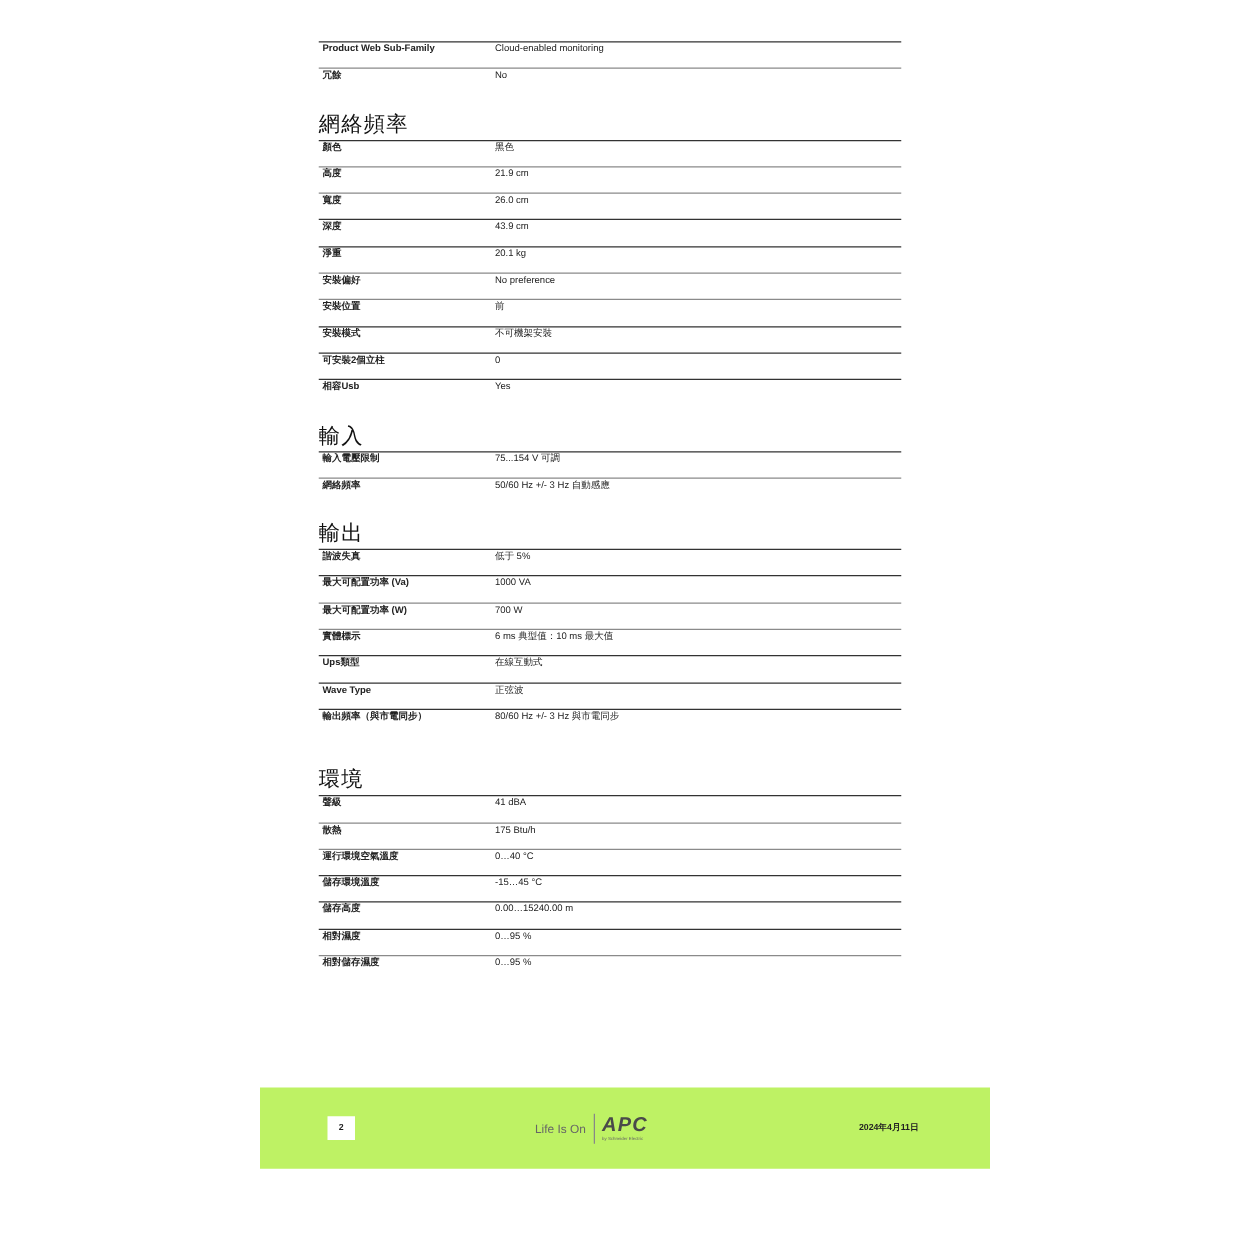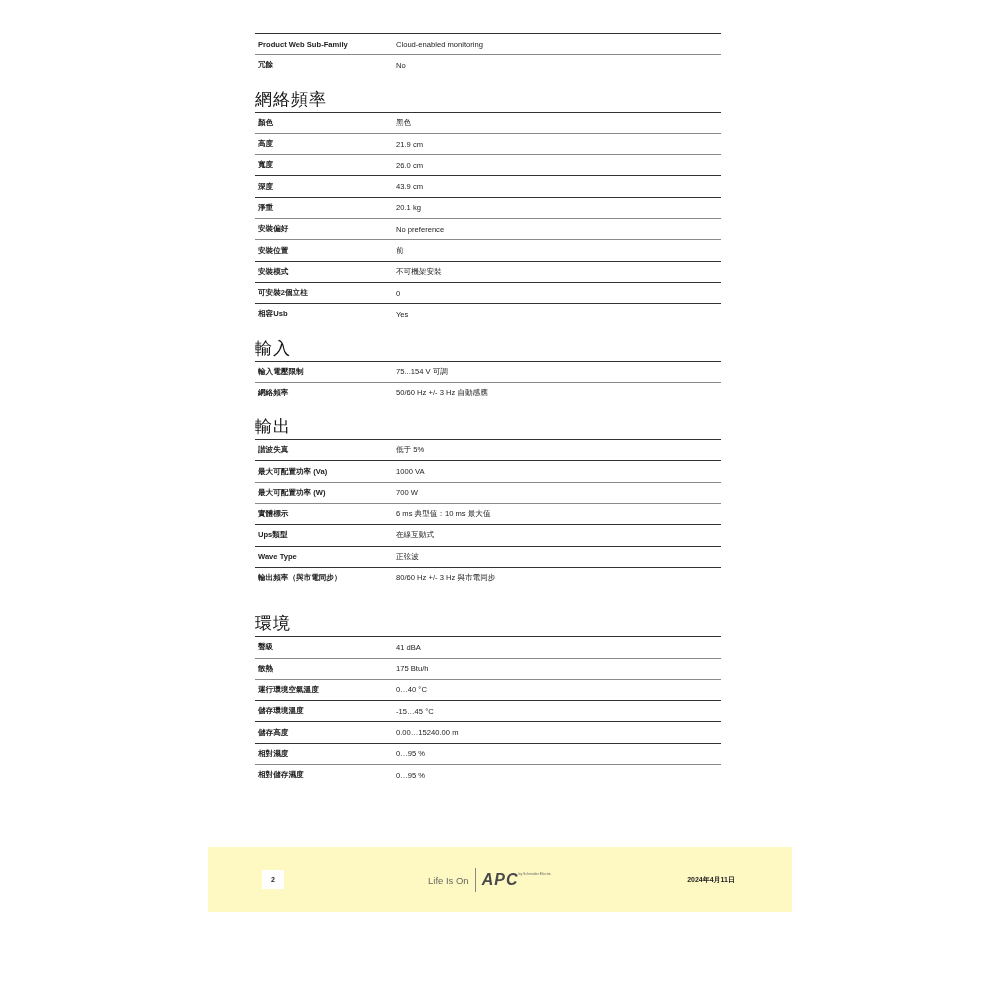--- a/index.html
+++ b/index.html
@@ -3,33 +3,33 @@
 <meta charset="utf-8">
 <style>
   html, body { margin: 0; padding: 0; background: #ffffff; }
   body { width: 1000px; height: 1000px; position: relative; overflow: hidden;
          font-family: "Liberation Sans", "DejaVu Sans", sans-serif; color: #1a1a1a; }
   .content { position: absolute; left: 255px; top: 33px; width: 466px; }
   .section { margin: 0; }
   .section-title { font-size: 17px; font-weight: normal; letter-spacing: 1px;
                    height: 24px; line-height: 24px; margin: 0; color: #111; }
   .row { display: flex; height: 21.3px; border-top: 1px solid #333; box-sizing: border-box;
-         align-items: center; font-size: 7.6px; }
+         font-size: 7.6px; }
   .row.light { border-top-color: #8a8a8a; border-top-width: 1.5px; }
   .row .label { width: 141px; font-weight: bold; color: #222; padding-left: 3px; box-sizing: border-box; }
   .row .value { flex: 1; color: #222; }
   .gap { height: 12px; }
-  .footer { position: absolute; left: 208px; top: 847px; width: 584px; height: 65px;
-            background: #fef9c3; }
+  .footer { position: absolute; left: 208px; top: 870px; width: 584px; height: 65px;
+            background: #bef264; }
   .page-num { position: absolute; left: 54px; top: 23px; width: 22px; height: 19px;
               background: #ffffff; font-size: 7px; font-weight: bold; text-align: center; line-height: 19px; }
   .brand { position: absolute; left: 220px; top: 19px; height: 28px; display: flex; align-items: center; }
   .brand .slogan { font-size: 9.5px; color: #666; margin-right: 6px; }
   .brand .divider { width: 1px; height: 24px; background: #888; margin-right: 6px; }
-  .brand .logo { display: flex; flex-direction: row; align-items: flex-start; }
+  .brand .logo { display: flex; flex-direction: column; align-items: flex-start; }
   .brand .logo .apc { font-size: 16px; font-weight: bold; font-style: italic; color: #4a4a4a; letter-spacing: 1px; line-height: 16px; }
   .brand .logo .sub { font-size: 3.5px; color: #666; line-height: 5px; }
   .date { position: absolute; right: 57px; top: 23px; height: 19px; line-height: 19px;
           font-size: 7px; font-weight: bold; color: #222; }
 </style>
 </head>
 <body>
 
 <div class="content">
   <div class="section">

